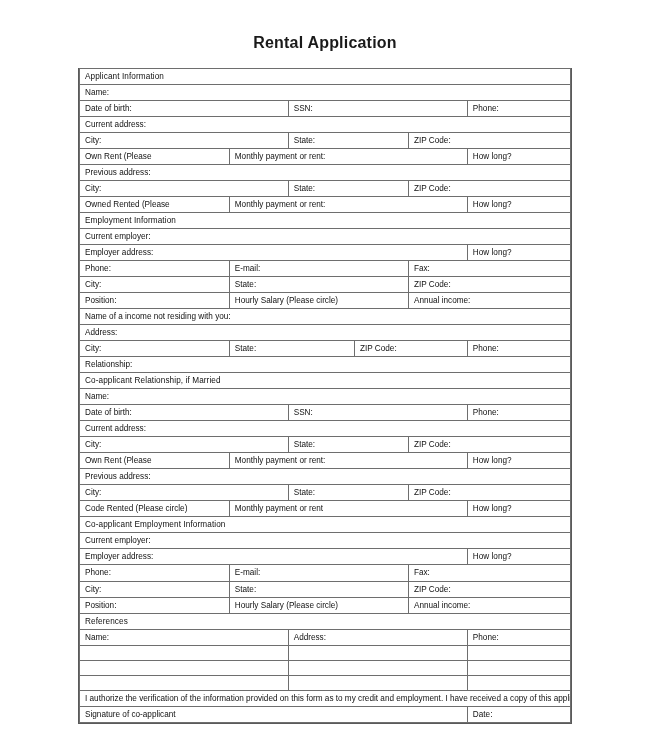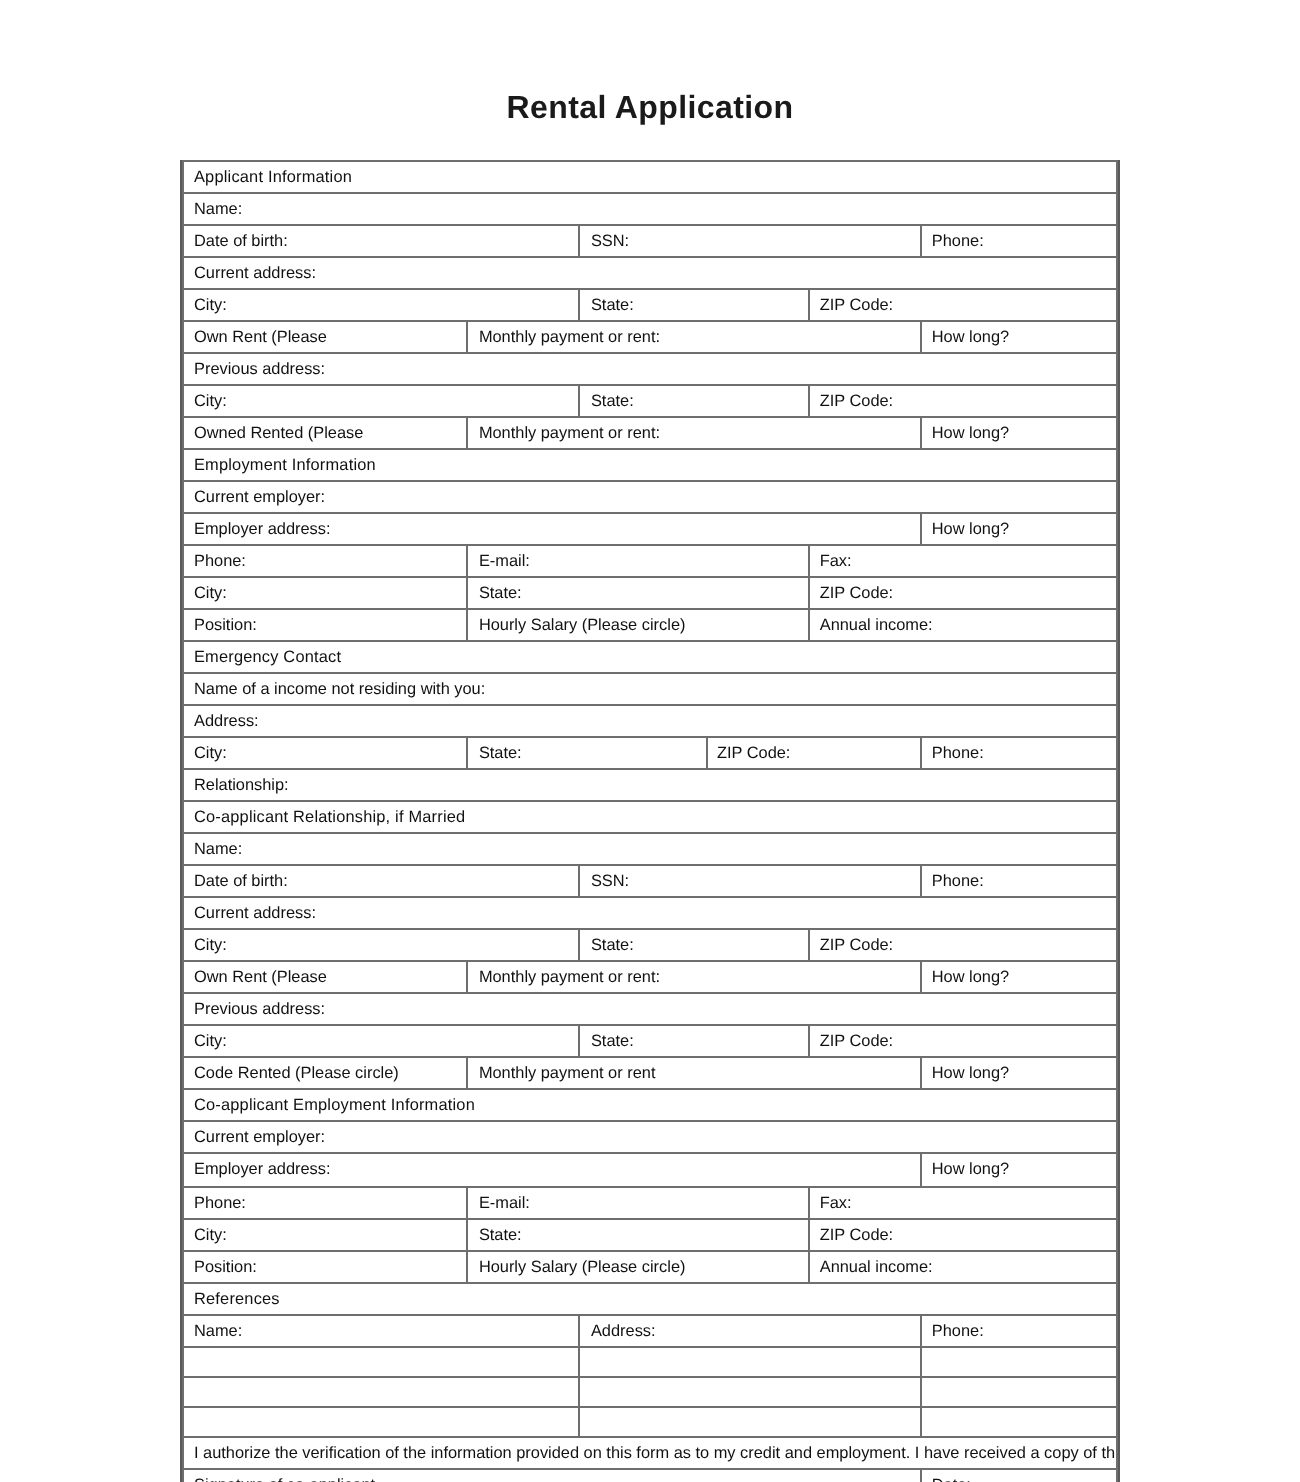--- a/index.html
+++ b/index.html
@@ -8,21 +8,21 @@
     width: 650px;
     height: 741px;
     background: #ffffff;
     font-family: "Liberation Sans", sans-serif;
     color: #111111;
   }
   .page {
     width: 650px;
     height: 719px;
     position: relative;
-    padding: 12px;
+    padding: 0;
   }
   .doc-title {
     text-align: center;
     font-size: 16px;
     font-weight: bold;
     color: #1a1a1a;
     padding-top: 34px;
     padding-bottom: 16px;
     letter-spacing: 0.2px;
   }
@@ -148,23 +148,20 @@
         <td colspan="3">State:</td>
         <td colspan="3">ZIP Code:</td>
       </tr>
       <tr>
         <td>Position:</td>
         <td colspan="3">Hourly  Salary  (Please circle)</td>
         <td colspan="3">Annual income:</td>
       </tr>
 
       <tr>
-        <td class="section" colspan="7">Emergency Contact</td>
-      </tr>
-      <tr>
         <td class="tall" colspan="7">Name of a income not residing with you:</td>
       </tr>
       <tr>
         <td class="tall" colspan="7">Address:</td>
       </tr>
       <tr>
         <td>City:</td>
         <td colspan="2">State:</td>
         <td colspan="2">ZIP Code:</td>
         <td colspan="2">Phone:</td>

